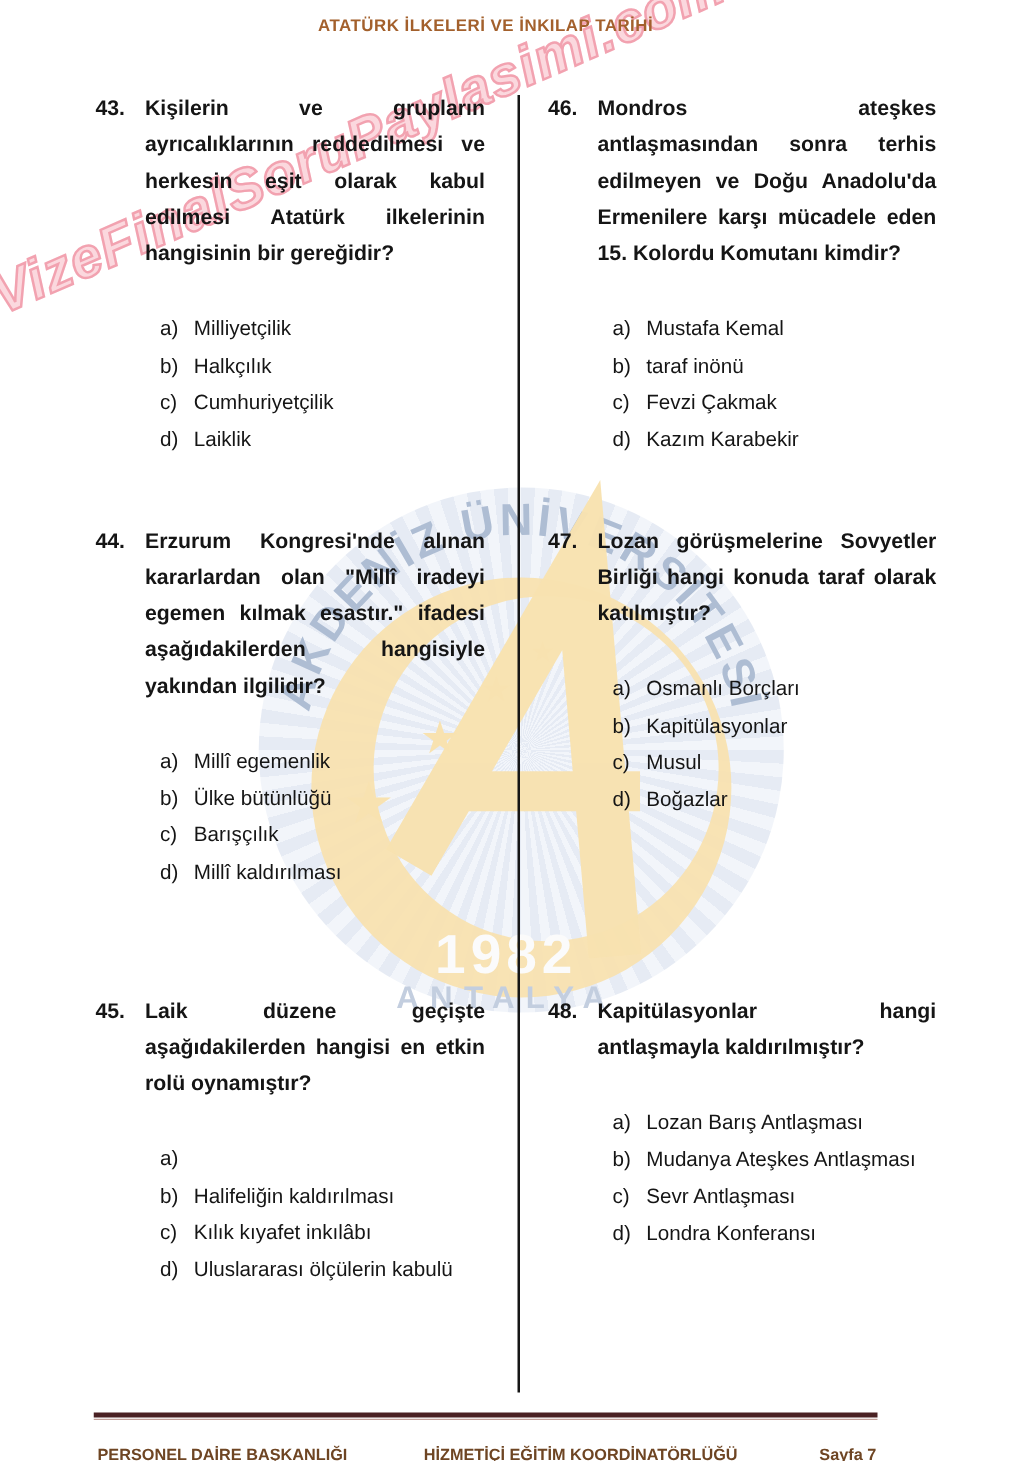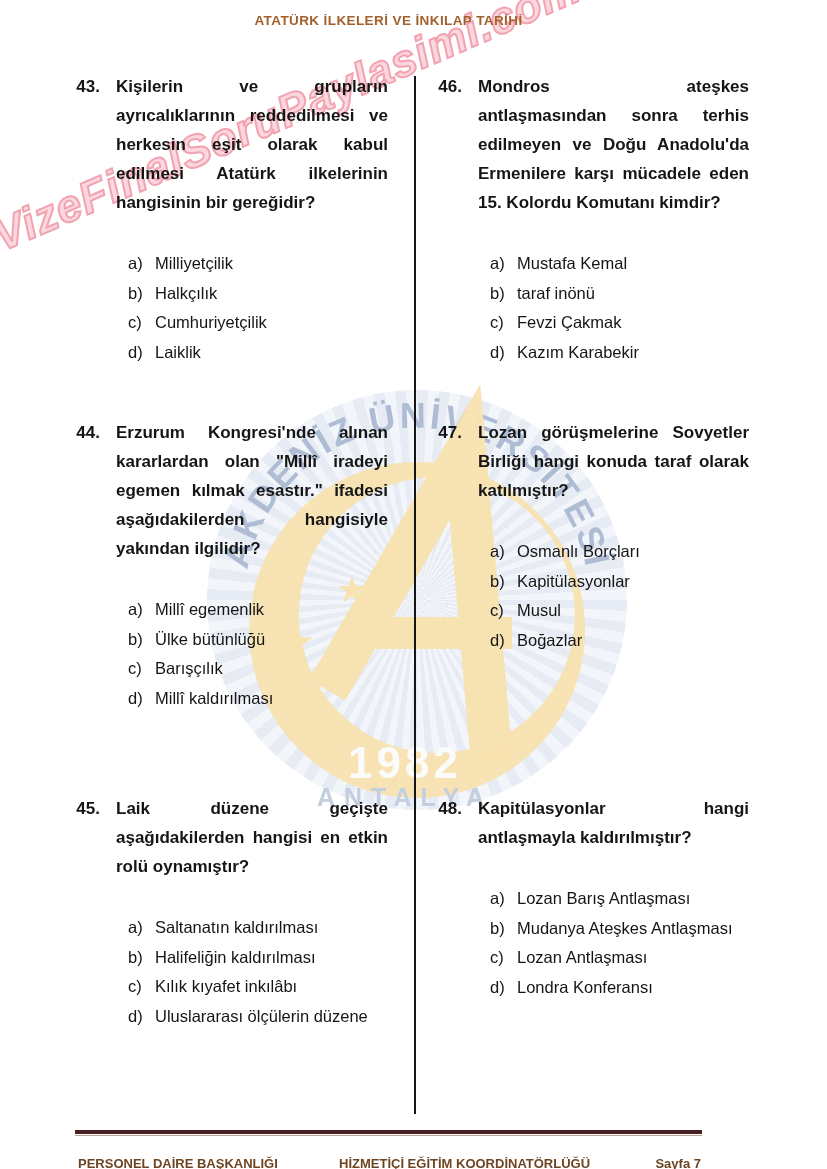--- a/index.html
+++ b/index.html
@@ -155,33 +155,32 @@
   </div>
 
   <div class="question q-left q-row3">
     <div class="stem">
       <span class="qnum">45.</span>
       <div class="qtext">Laik düzene geçişte aşağıdakilerden hangisi en etkin rolü oynamıştır?</div>
     </div>
     <div class="options">
       <div class="option">
           <span class="olabel">a)</span>
-          <span class="otext">Saltanatın kaldırılması</span>
         </div>
       <div class="option">
           <span class="olabel">b)</span>
           <span class="otext">Halifeliğin kaldırılması</span>
         </div>
       <div class="option">
           <span class="olabel">c)</span>
           <span class="otext">Kılık kıyafet inkılâbı</span>
         </div>
       <div class="option">
           <span class="olabel">d)</span>
-          <span class="otext">Uluslararası ölçülerin düzene</span>
+          <span class="otext">Uluslararası ölçülerin kabulü</span>
         </div>
     </div>
   </div>
 
   <div class="question q-right q-row1">
     <div class="stem">
       <span class="qnum">46.</span>
       <div class="qtext">Mondros ateşkes antlaşmasından sonra terhis edilmeyen ve Doğu Anadolu'da Ermenilere karşı mücadele eden 15. Kolordu Komutanı kimdir?</div>
     </div>
     <div class="options">
@@ -238,21 +237,21 @@
       <div class="option">
           <span class="olabel">a)</span>
           <span class="otext">Lozan Barış Antlaşması</span>
         </div>
       <div class="option">
           <span class="olabel">b)</span>
           <span class="otext">Mudanya Ateşkes Antlaşması</span>
         </div>
       <div class="option">
           <span class="olabel">c)</span>
-          <span class="otext">Lozan Antlaşması</span>
+          <span class="otext">Sevr Antlaşması</span>
         </div>
       <div class="option">
           <span class="olabel">d)</span>
           <span class="otext">Londra Konferansı</span>
         </div>
     </div>
   </div>
 
   <div class="footer">
     <div class="footer-bar"></div>

